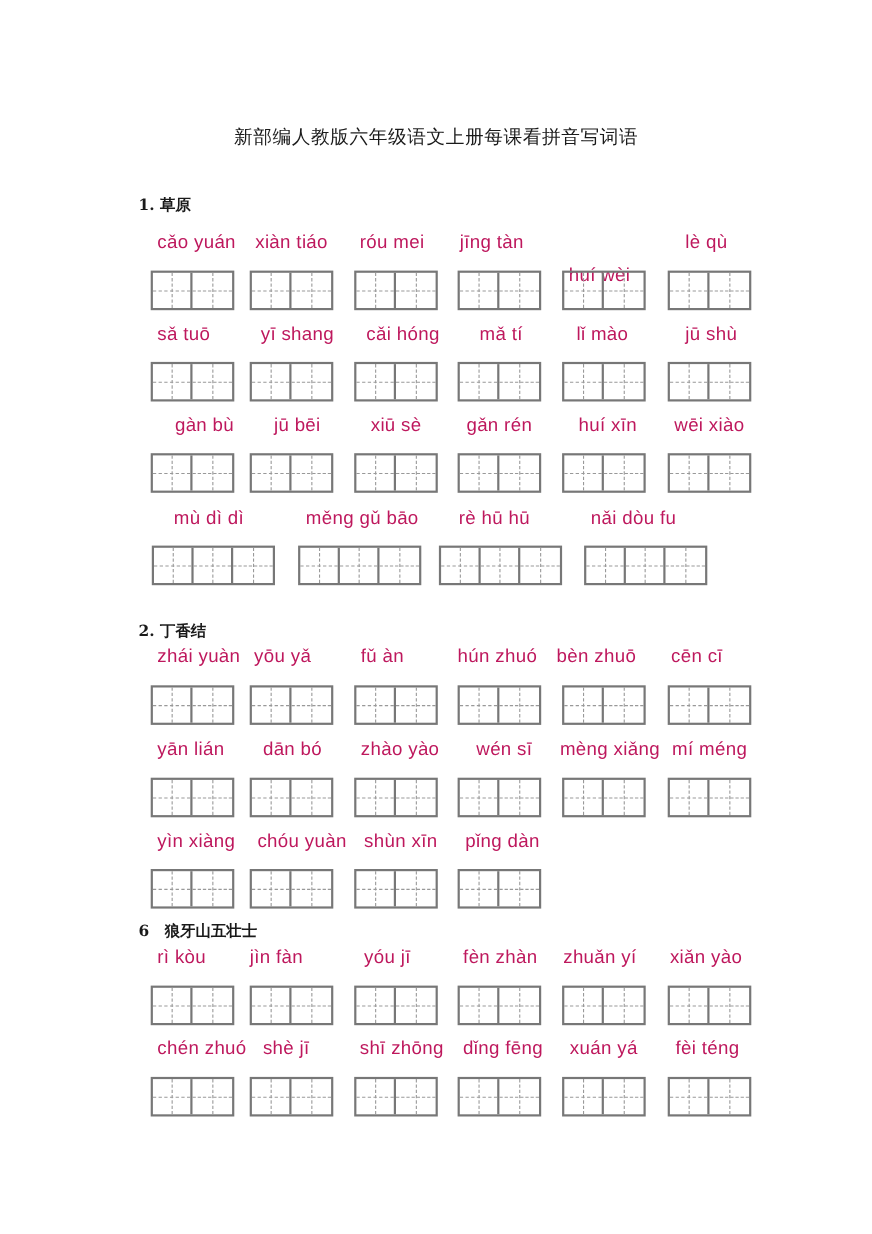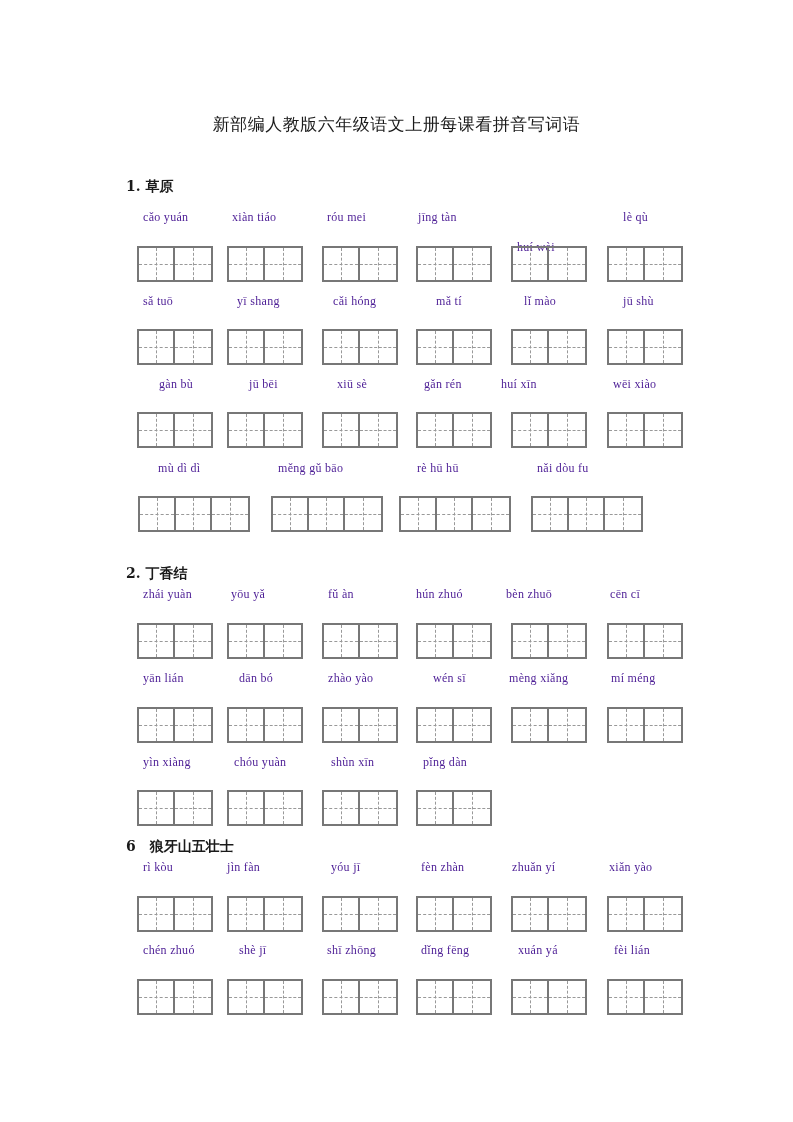--- a/index.html
+++ b/index.html
@@ -3,22 +3,22 @@
 <meta charset="utf-8">
 <style>
   html, body { margin: 0; padding: 0; background: #ffffff; }
   body { width: 793px; height: 1122px; position: relative; overflow: hidden;
          font-family: "DejaVu Serif", "Liberation Serif", serif; color: #222; }
   .page-title { position: absolute; top: 113px; left: 0; width: 793px; text-align: center;
                 font-size: 17px; letter-spacing: 0.5px; color: #1a1a1a; }
   .section-title { position: absolute; left: 126px; font-size: 14px; font-weight: bold; color: #1a1a1a; }
   .row { position: absolute; left: 137px; width: 560px; }
   .pinyin-row { height: 20px; }
-  .pinyin { position: absolute; font-size: 12px; color: #4c1d95; white-space: nowrap;
-            font-family: Liberation Serif, serif; letter-spacing: 0.3px; }
+  .pinyin { position: absolute; font-size: 17px; color: #be185d; white-space: nowrap;
+            font-family: Liberation Sans, sans-serif; letter-spacing: 0.3px; }
   .box-row { height: 38px; }
   .grid { position: absolute; height: 36px; display: flex; border: 2px solid #777;
           border-left-width: 2px; box-sizing: border-box; }
   .cell { position: relative; width: 36px; height: 100%; border-right: 2px solid #777; box-sizing: border-box; }
   .cell:last-child { border-right: none; }
   .cell::before { content: ""; position: absolute; left: 50%; top: 0; bottom: 0;
                   border-left: 1px dashed #999; }
   .cell::after { content: ""; position: absolute; top: 50%; left: 0; right: 0;
                  border-top: 1px dashed #999; }
 </style>
@@ -97,21 +97,21 @@
       <div class="cell"></div>
       <div class="cell"></div>
     </div>
 </div>
 
 <div class="row pinyin-row" style="top:377px;">
   <span class="pinyin" style="left:22px;">gàn bù</span>
   <span class="pinyin" style="left:112px;">jū bēi</span>
   <span class="pinyin" style="left:200px;">xiū sè</span>
   <span class="pinyin" style="left:287px;">gǎn rén</span>
-  <span class="pinyin" style="left:364px;text-align:center;">huí xīn</span>
+  <span class="pinyin" style="left:389px;text-align:center;">huí xīn</span>
   <span class="pinyin" style="left:476px;">wēi xiào</span>
 </div>
 <div class="row box-row" style="top:412px;">
   <div class="grid" style="left:0px;">
       <div class="cell"></div>
       <div class="cell"></div>
     </div>
   <div class="grid" style="left:90px;">
       <div class="cell"></div>
       <div class="cell"></div>
@@ -296,21 +296,21 @@
       <div class="cell"></div>
     </div>
 </div>
 
 <div class="row pinyin-row" style="top:943px;">
   <span class="pinyin" style="left:6px;">chén zhuó</span>
   <span class="pinyin" style="left:102px;">shè jī</span>
   <span class="pinyin" style="left:190px;">shī zhōng</span>
   <span class="pinyin" style="left:284px;">dǐng fēng</span>
   <span class="pinyin" style="left:381px;">xuán yá</span>
-  <span class="pinyin" style="left:477px;">fèi lián</span>
+  <span class="pinyin" style="left:477px;">fèi téng</span>
 </div>
 <div class="row box-row" style="top:979px;">
   <div class="grid" style="left:0px;">
       <div class="cell"></div>
       <div class="cell"></div>
     </div>
   <div class="grid" style="left:90px;">
       <div class="cell"></div>
       <div class="cell"></div>
     </div>

